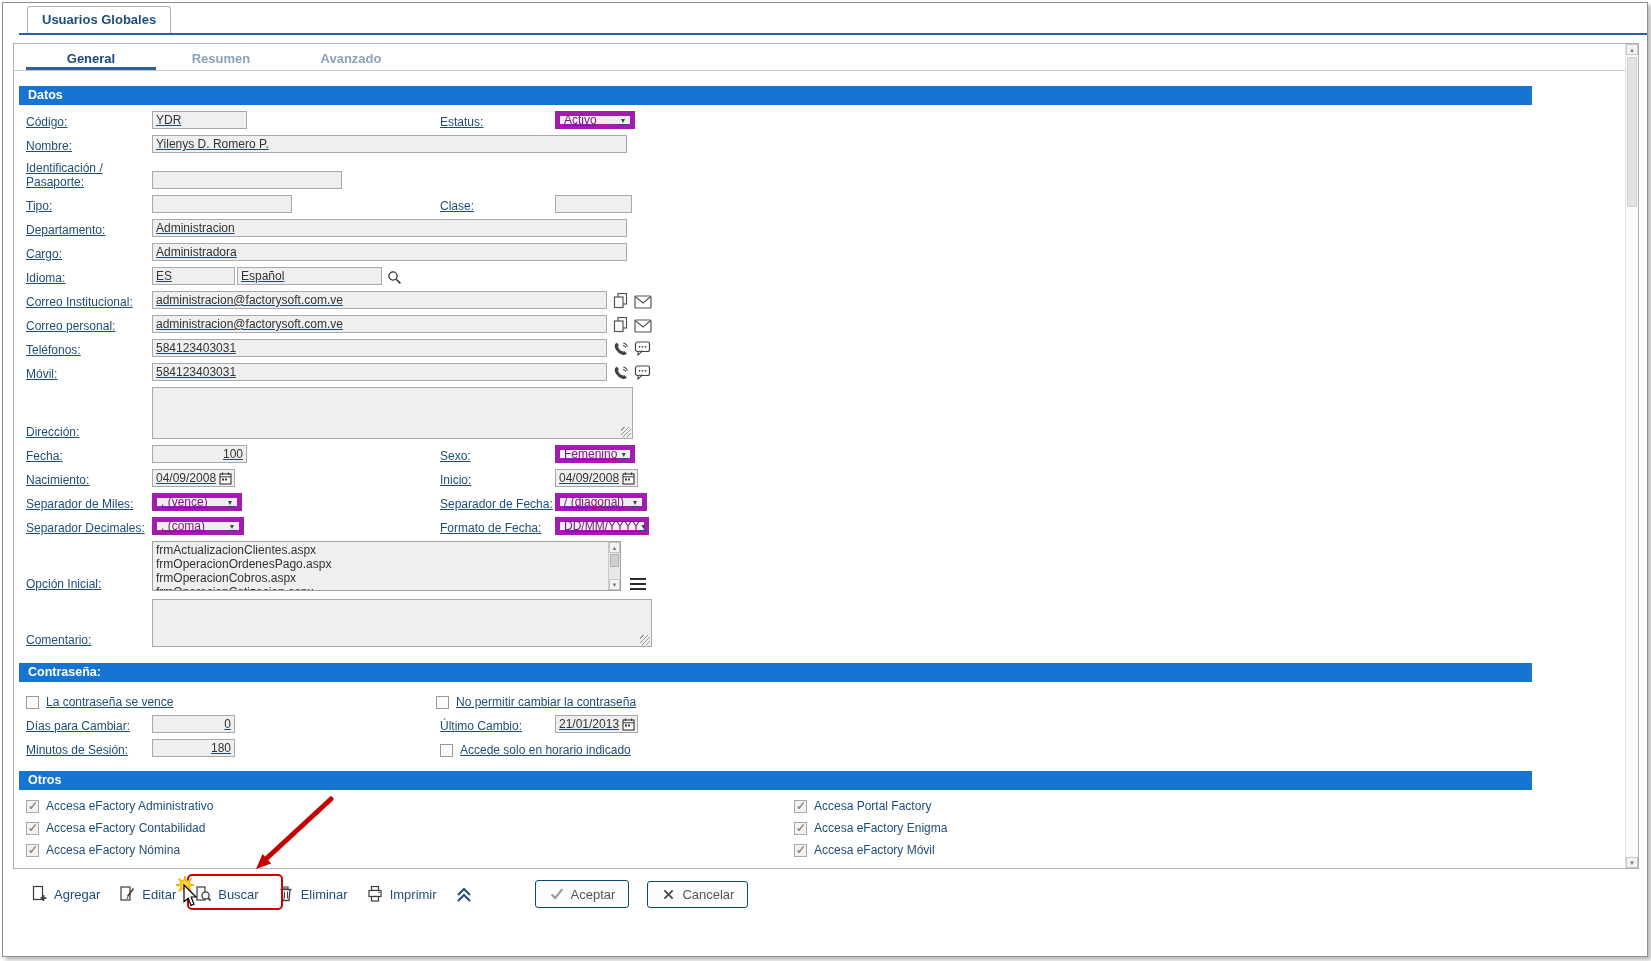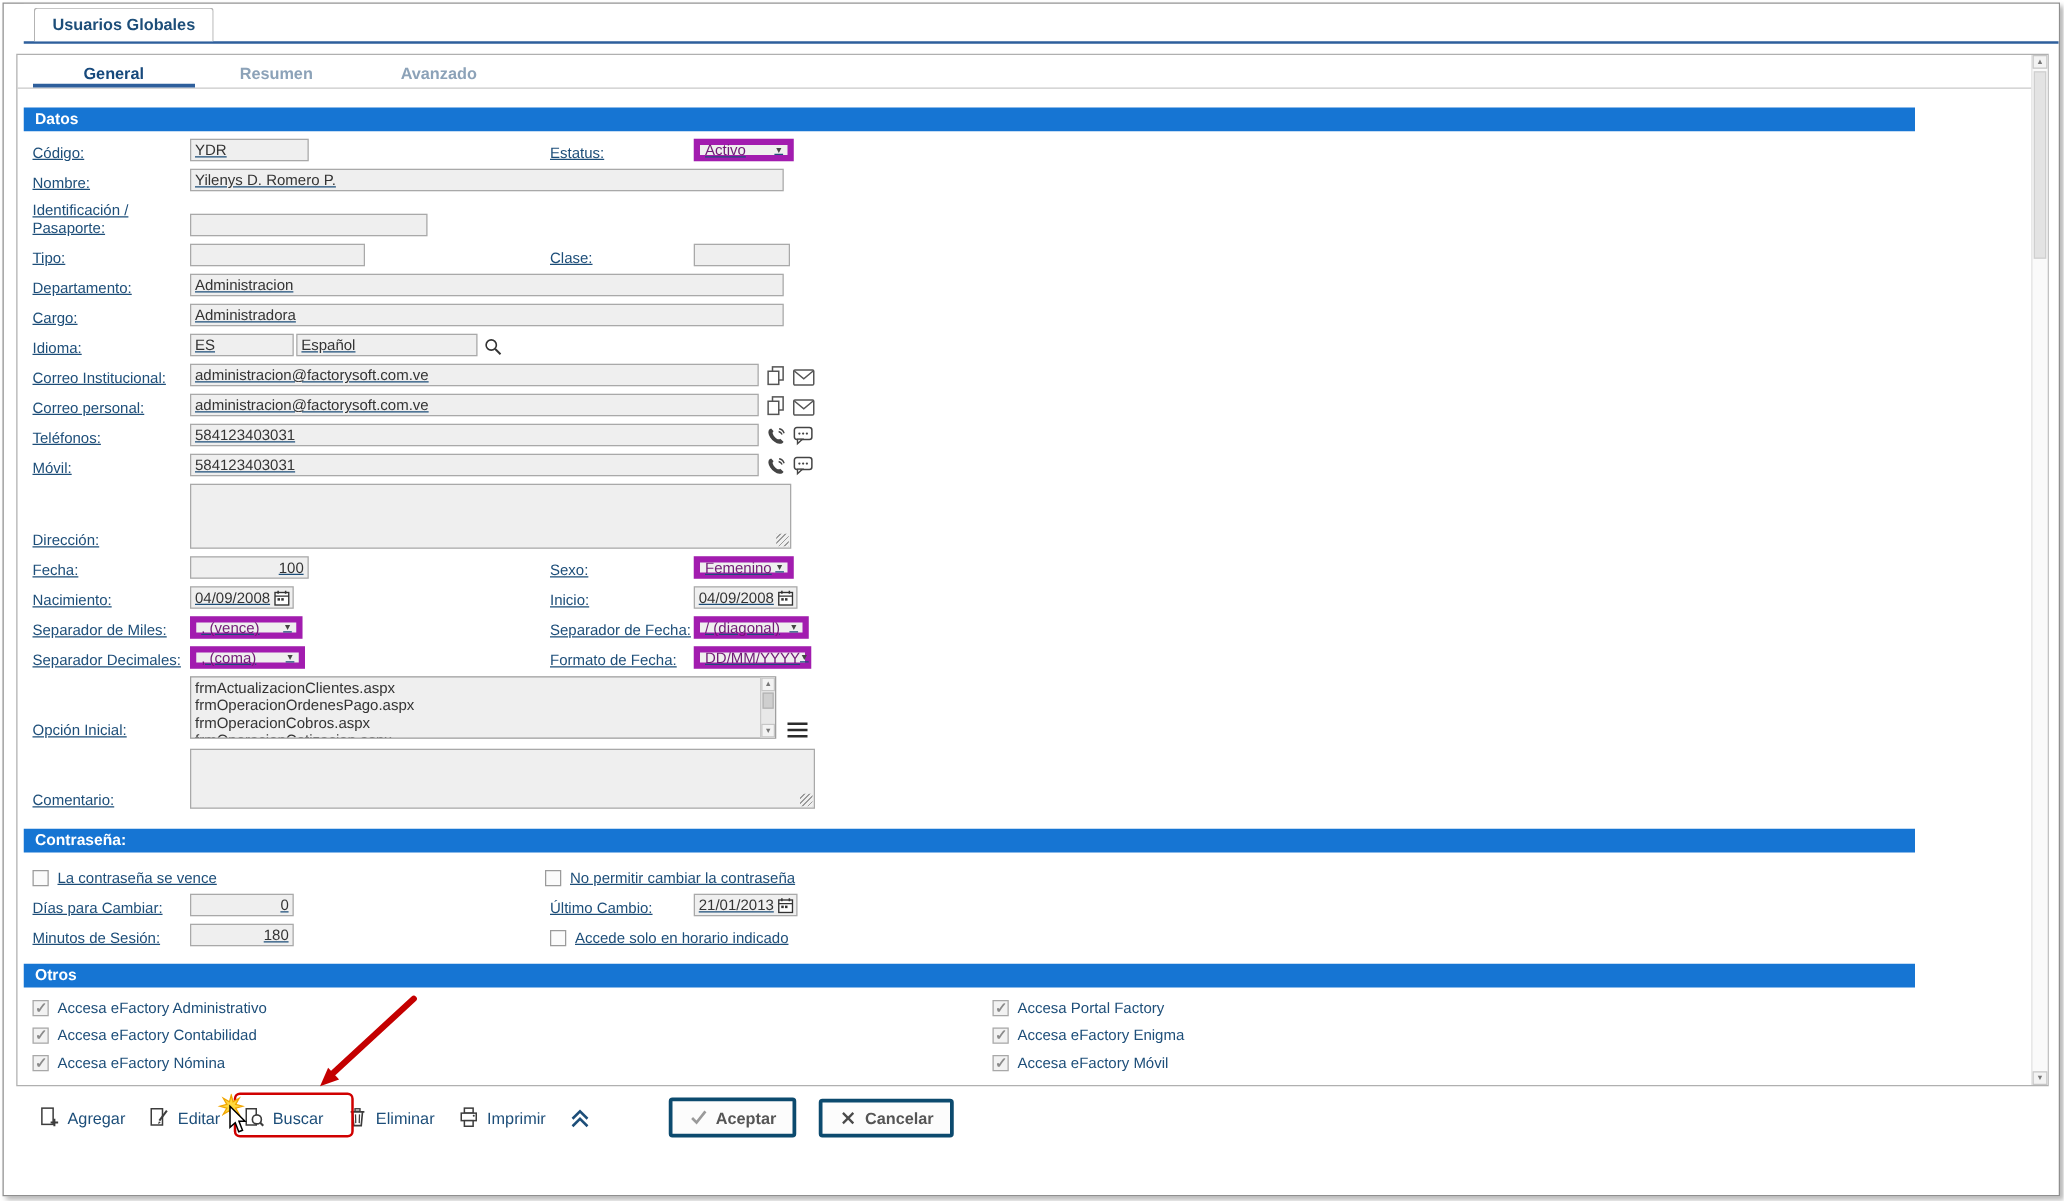--- a/index.html
+++ b/index.html
@@ -73,21 +73,21 @@
   .otros-grid { display:grid; grid-template-columns:768px auto; row-gap:8px; padding-left:7px; margin-top:9px; }
 
   
   .vscroll { position:absolute; top:0; right:0; bottom:0; width:13px; background:#fafafa; border-left:1px solid #e2e2e2; }
   .vscroll .sb-up,.vscroll .sb-dn { width:12px; }
   .v-thumb { position:absolute; left:1px; top:13px; width:10px; height:150px; background:#e3e3e3; border:1px solid #cfcfcf; cursor:grab; }
 
   
   .toolbar { position:absolute; left:11px; top:872px; height:38px; display:flex; align-items:center; gap:18px; padding-left:16px; }
   .tbtn { display:flex; align-items:center; gap:6px; font-size:13px; color:#1d4e79; cursor:pointer; white-space:nowrap; }
-  .tbtn.boxed { border:3px solid #0c4a6e; border-radius:3px; padding:5px 13px; background:#fcfcfc; color:#555;font-weight:bold; }
+  .tbtn.boxed { border:1px solid #0c4a6e; border-radius:3px; padding:5px 13px; background:#fcfcfc; color:#555; }
   .tb-gap { width:26px; }
 
   
   .ann-box { position:absolute; left:184px; top:871px; width:96px; height:36px; border:2px solid #d00000;
              border-radius:5px; pointer-events:none; }
   .ann-arrow, .ann-cursor { position:absolute; pointer-events:none; }
 </style>
 </head>
 <body>
 

